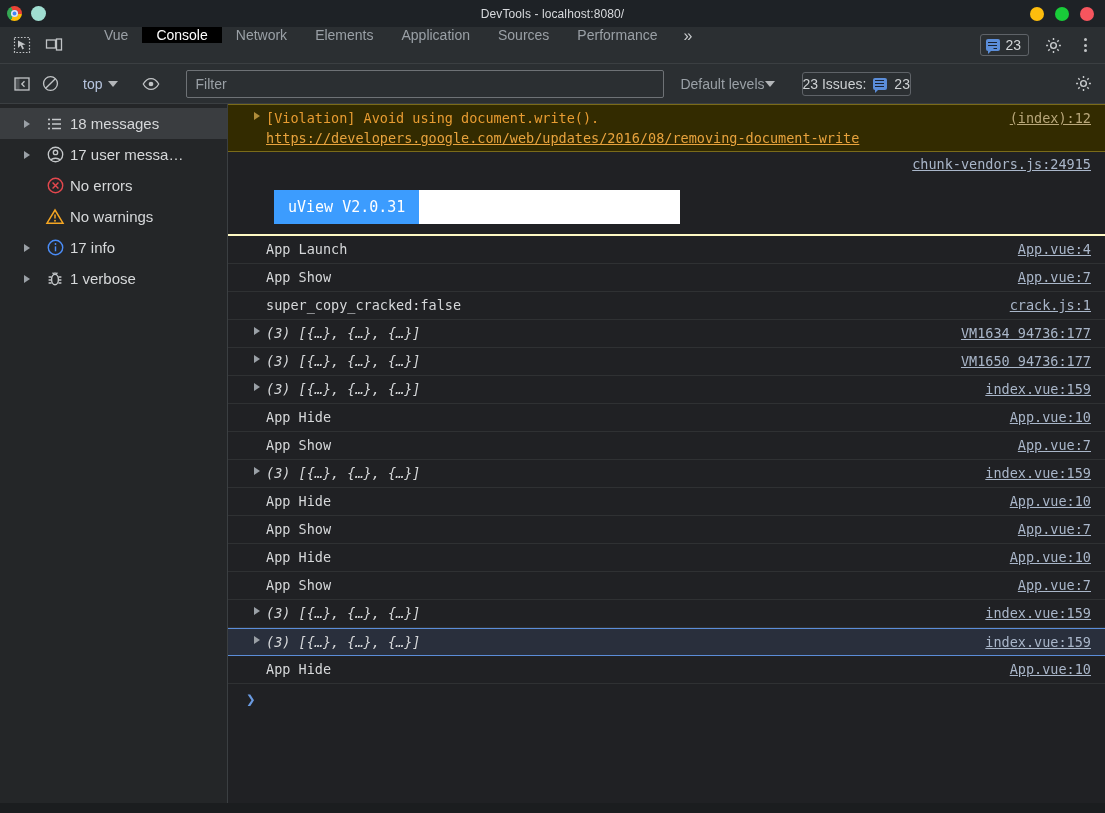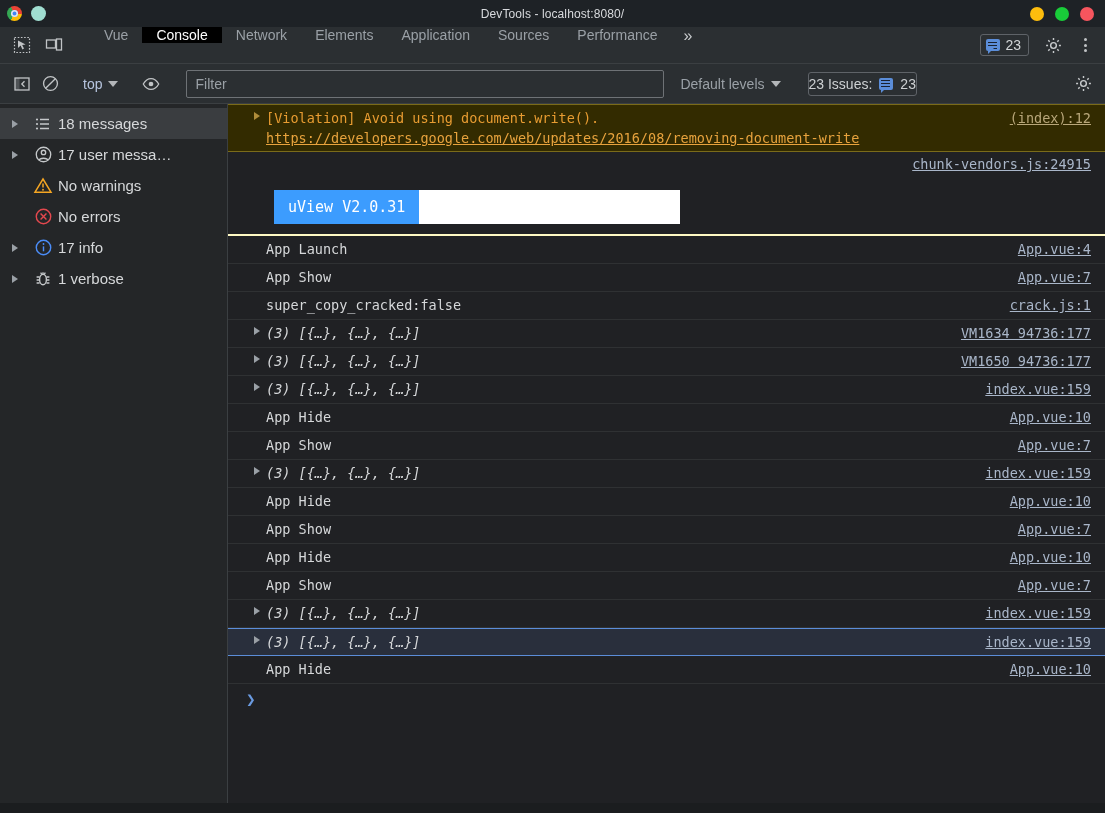--- a/index.html
+++ b/index.html
@@ -125,21 +125,21 @@
   .filter-input {
     width: 478px; height: 28px;
     background: #2b2f32;
     border: 1px solid #6e7276; border-radius: 2px;
     color: #bef264; font-size: 14px;
     font-family: "Liberation Sans", sans-serif;
     padding: 0 8px; outline: none;
   }
   .filter-input::placeholder { color: #9aa0a6; }
   .levels {
-    display: flex; align-items: center; gap: 6px;
+    display: flex; align-items: center; 
     margin-left: 16px; font-size: 14px; color: #9aa0a6; cursor: pointer;
   }
   .issues-pill2 {
     display: flex; align-items: center; gap: 7px;
     border: 1px solid #5f6368; border-radius: 3px;
     padding: 3px 0; margin-left: 14px; cursor: pointer;
     font-size: 14px; color: #cdd0d2;
   }
   .gear-right { margin-left: auto; padding-right: 8px; display:flex; align-items:center; }
 
@@ -148,21 +148,21 @@
 
   .sidebar {
     flex: 0 0 228px; width: 228px;
     background: #242628;
     border-right: 1px solid #3b3f42;
     padding-top: 4px;
     overflow: hidden;
   }
   .srow {
     height: 31px; display: flex; align-items: center;
-    gap: 0; padding-left: 2px; cursor: pointer;
+    gap: 0; padding-left: 14px; cursor: pointer;
     font-size: 15px; color: #d6d8da;
   }
   .srow.sel { background: #3a3d40; }
   .stri { width: 26px; display: flex; align-items: center; justify-content: center; }
   .stri i {
     width: 0; height: 0;
     border-left: 6px solid #9aa0a6;
     border-top: 4.5px solid transparent;
     border-bottom: 4.5px solid transparent;
     display: block;
@@ -415,38 +415,38 @@
             <circle cx="10" cy="7.8" r="2.3" fill="none" stroke="#c5c8ca" stroke-width="1.4"></circle>
             <path d="M5.2 16.2 C6.2 13.2 13.8 13.2 14.8 16.2" fill="none" stroke="#c5c8ca" stroke-width="1.4"></path>
           </svg>
         </span>
         <span class="slabel">17 user messa…</span>
       </div>
 
       <div class="srow">
         <span class="stri"></span>
         <span class="sico">
+          <svg width="19" height="19" viewBox="0 0 20 20">
+            <circle cx="10" cy="10" r="7.6" fill="none" stroke="#e4484e" stroke-width="1.5"></circle>
+            <path d="M6.9 6.9 L13.1 13.1 M13.1 6.9 L6.9 13.1" stroke="#e4484e" stroke-width="1.5"></path>
+          </svg>
+        </span>
+        <span class="slabel">No errors</span>
+      </div>
+
+      <div class="srow">
+        <span class="stri"></span>
+        <span class="sico">
           <svg width="20" height="19" viewBox="0 0 20 19">
             <path d="M10 3 L18 16.2 H2 Z" fill="none" stroke="#f5a623" stroke-width="1.5"></path>
             <path d="M10 7.6 v4" stroke="#f5a623" stroke-width="1.5"></path>
             <circle cx="10" cy="13.8" r=".95" fill="#f5a623"></circle>
           </svg>
         </span>
         <span class="slabel">No warnings</span>
-      </div>
-
-      <div class="srow">
-        <span class="stri"></span>
-        <span class="sico">
-          <svg width="19" height="19" viewBox="0 0 20 20">
-            <circle cx="10" cy="10" r="7.6" fill="none" stroke="#e4484e" stroke-width="1.5"></circle>
-            <path d="M6.9 6.9 L13.1 13.1 M13.1 6.9 L6.9 13.1" stroke="#e4484e" stroke-width="1.5"></path>
-          </svg>
-        </span>
-        <span class="slabel">No errors</span>
       </div>
 
       <div class="srow">
         <span class="stri">
             <i></i>
           </span>
         <span class="sico">
           <svg width="19" height="19" viewBox="0 0 20 20">
             <circle cx="10" cy="10" r="7.6" fill="none" stroke="#4b8df8" stroke-width="1.5"></circle>
             <circle cx="10" cy="6.3" r=".95" fill="#4b8df8"></circle>

